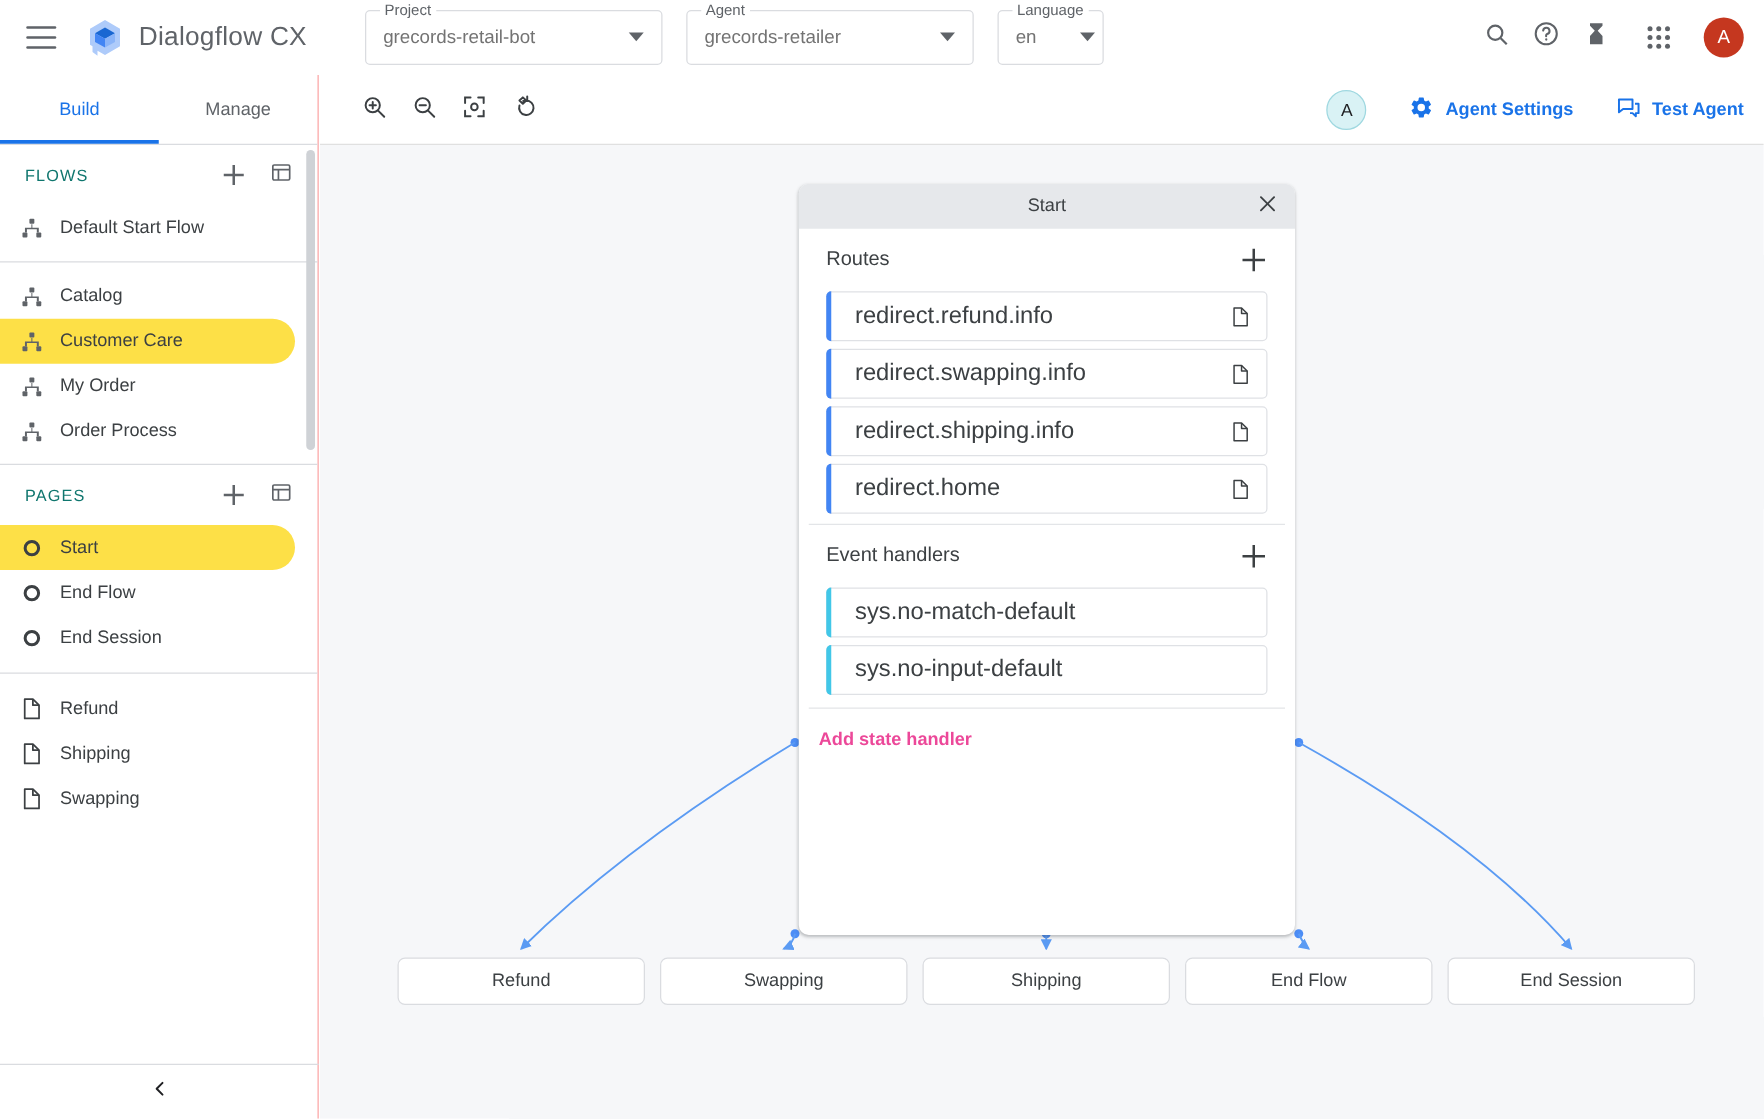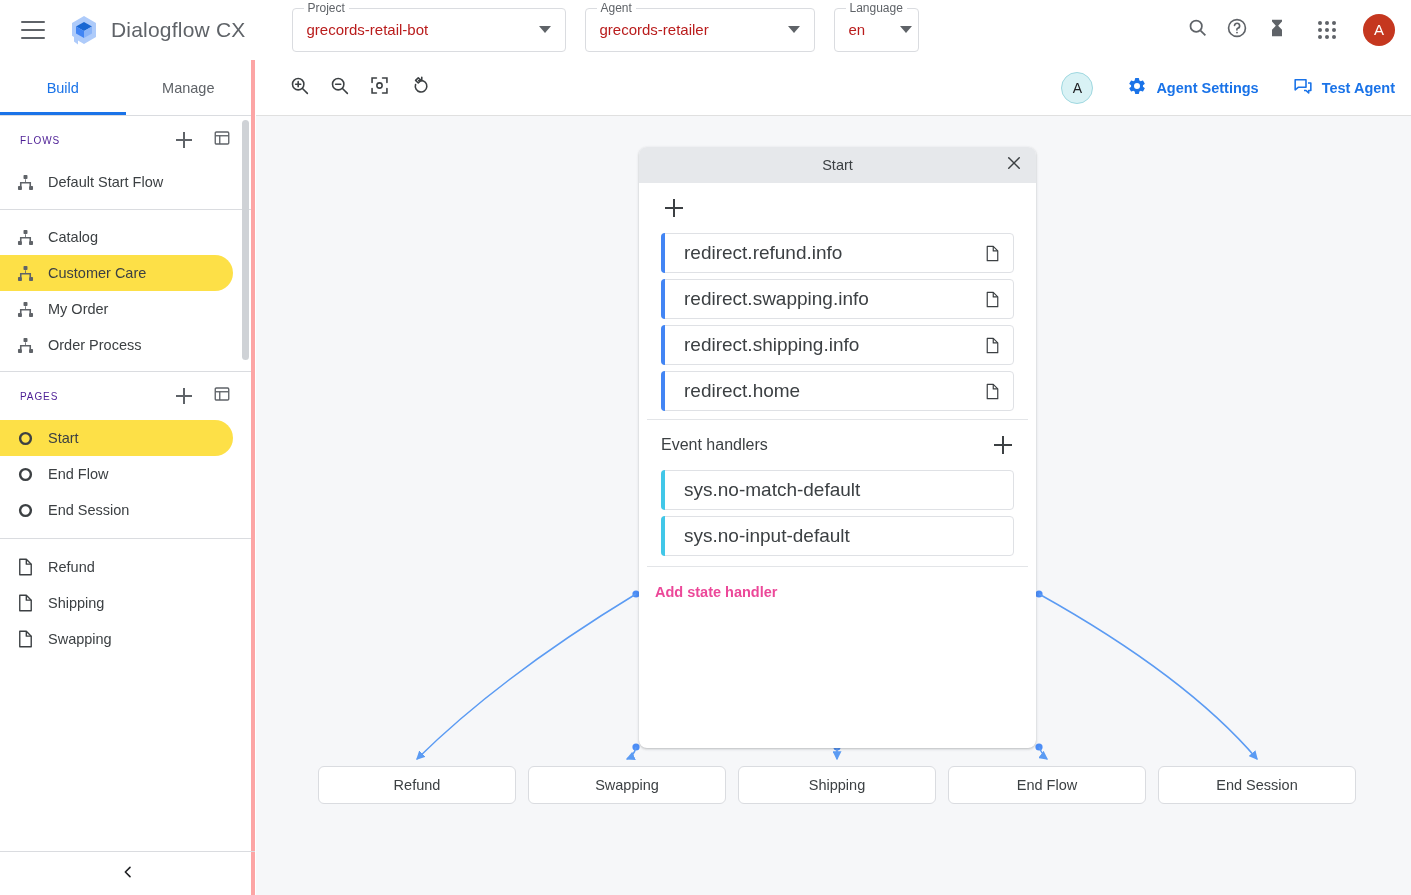--- a/index.html
+++ b/index.html
@@ -34,27 +34,27 @@
   .selects { display: flex; align-items: center; gap: 19px; margin-left: 46px; }
   .field {
     position: relative; height: 44px; border: 1px solid #dadce0; border-radius: 4px;
     display: flex; align-items: center; padding: 0 8px 0 14px; background: #fff;
     cursor: pointer;
   }
   .field-label {
     position: absolute; top: -8px; left: 11px; background: #fff; padding: 0 4px;
     font-size: 12px; color: #5f6368; line-height: 14px; white-space: nowrap;
   }
-  .field-value { font-size: 15px; color: #b91c1c; white-space: nowrap; }
+  .field-value { font-size: 15px; color: #737373; white-space: nowrap; }
   .caret {
     width: 0; height: 0; margin-left: auto;
     border-left: 6px solid transparent; border-right: 6px solid transparent;
     border-top: 7px solid #5f6368;
   }
-  .field.project { width: 274px; }
+  .field.project { width: 238px; }
   .field.agent   { width: 230px; align-items: center; }
   .field.lang    { width: 85px; padding-right: 6px; }
   .field.project .caret, .field.agent .caret { margin-right: 6px; }
 
   .header-actions {
     margin-left: auto; display: flex; align-items: center; gap: 0; padding-right: 16px;
   }
   .icon-btn {
     width: 40px; height: 40px; border-radius: 50%;
     display: flex; align-items: center; justify-content: center; cursor: pointer;
@@ -66,37 +66,37 @@
     justify-content: center; margin-left: 16px; cursor: pointer;
   }
 
   
   .grid-icon { display: grid; grid-template-columns: repeat(3, 4px); gap: 3px; }
   .grid-icon i { width: 4px; height: 4px; background: #5f6368; border-radius: 50%; display: block; }
 
   
   .sidebar {
     position: absolute; top: 60px; left: 0; width: 255px; height: 835px;
-    background: #fff; border-right: 4px solid #fca5a5;
+    background: #fff; border-right: 1px solid #fca5a5;
   }
   .tabs { display: flex; height: 56px; border-bottom: 1px solid #dadce0; }
   .tab {
     flex: 1; display: flex; align-items: center; justify-content: center;
     font-size: 14.5px; color: #5f6368; cursor: pointer; position: relative;
   }
   .tab.active { color: #1a73e8; }
   .tab.active:after {
     content: ""; position: absolute; bottom: 0; left: 0; right: 0; height: 3px;
     background: #1a73e8;
   }
   .section-head {
     display: flex; align-items: center; height: 48px; padding: 0 16px 0 20px;
   }
   .section-title {
-    font-size: 10px; letter-spacing: .9px; color: #4c1d95; flex: 1;
+    font-size: 13px; letter-spacing: .9px; color: #0f766e; flex: 1;
   }
   .sec-btn { width: 26px; height: 26px; display: flex; align-items: center; justify-content: center; cursor: pointer; }
   .plus-glyph { position: relative; width: 16px; height: 16px; }
   .plus-glyph:before, .plus-glyph:after {
     content: ""; position: absolute; background: #5f6368;
   }
   .plus-glyph:before { left: 0; right: 0; top: 7px; height: 2px; }
   .plus-glyph:after { top: 0; bottom: 0; left: 7px; width: 2px; }
   .nav-item {
     display: flex; align-items: center; height: 36px; padding-left: 14px;
@@ -537,20 +537,21 @@
             <svg width="18" height="18" viewBox="0 0 24 24" fill="none" stroke="#3c4043" stroke-width="2" stroke-linecap="round">
               <line x1="5" y1="5" x2="19" y2="19"></line>
                 <line x1="19" y1="5" x2="5" y2="19"></line>
             </svg>
           </span>
         </span>
       </div>
 
       <div class="panel-section">
         <div class="sec-row">
+          <span class="name">Routes</span>
           <span class="add">
               <span class="plus-glyph"></span>
             </span>
         </div>
 
         <div class="entry route">
           <span class="txt">redirect.refund.info</span>
           <span class="page-ico">
             <svg width="15" height="17" viewBox="0 0 20 22" fill="none" stroke="#3c4043" stroke-width="1.6" stroke-linejoin="round">
                 <path d="M3 1.5h8l6 6v13H3z"></path>

